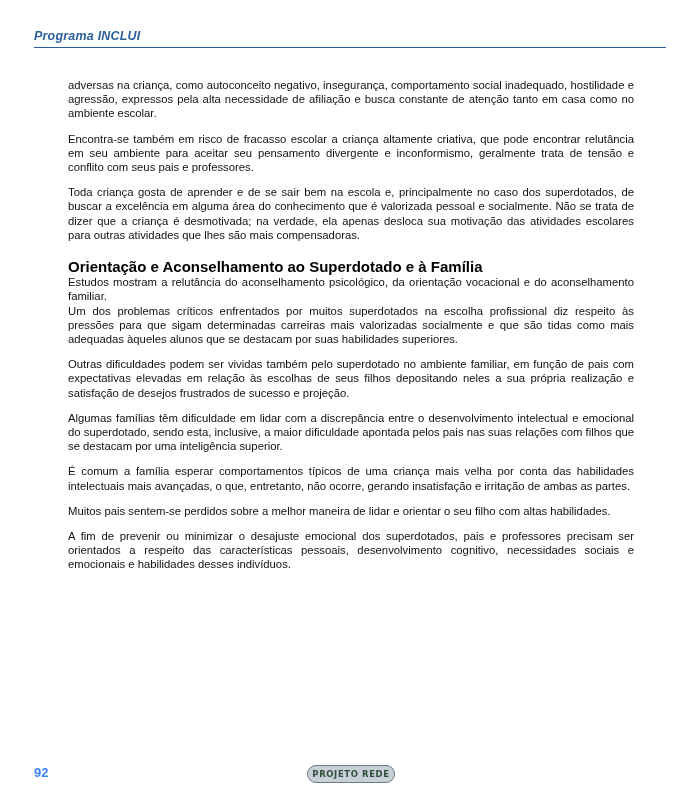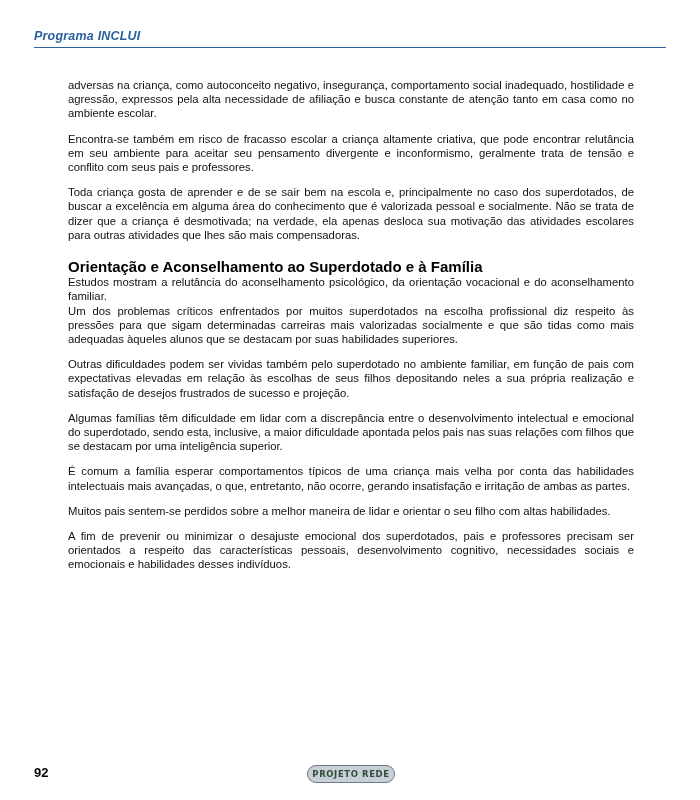--- a/index.html
+++ b/index.html
@@ -62,21 +62,21 @@
     line-height: 14.2px;
     font-weight: bold;
     color: #000000;
   }
   .footer-page-number {
     position: absolute;
     left: 34px;
     top: 765px;
     font-size: 13px;
     font-weight: bold;
-    color: #000000;
+    color: #3b82f6;
   }
   .footer-logo {
     position: absolute;
     left: 307px;
     top: 765px;
     width: 86px;
     height: 16px;
     background: #c8cfd6;
     border: 1px solid #6f7b86;
     border-radius: 9px;

